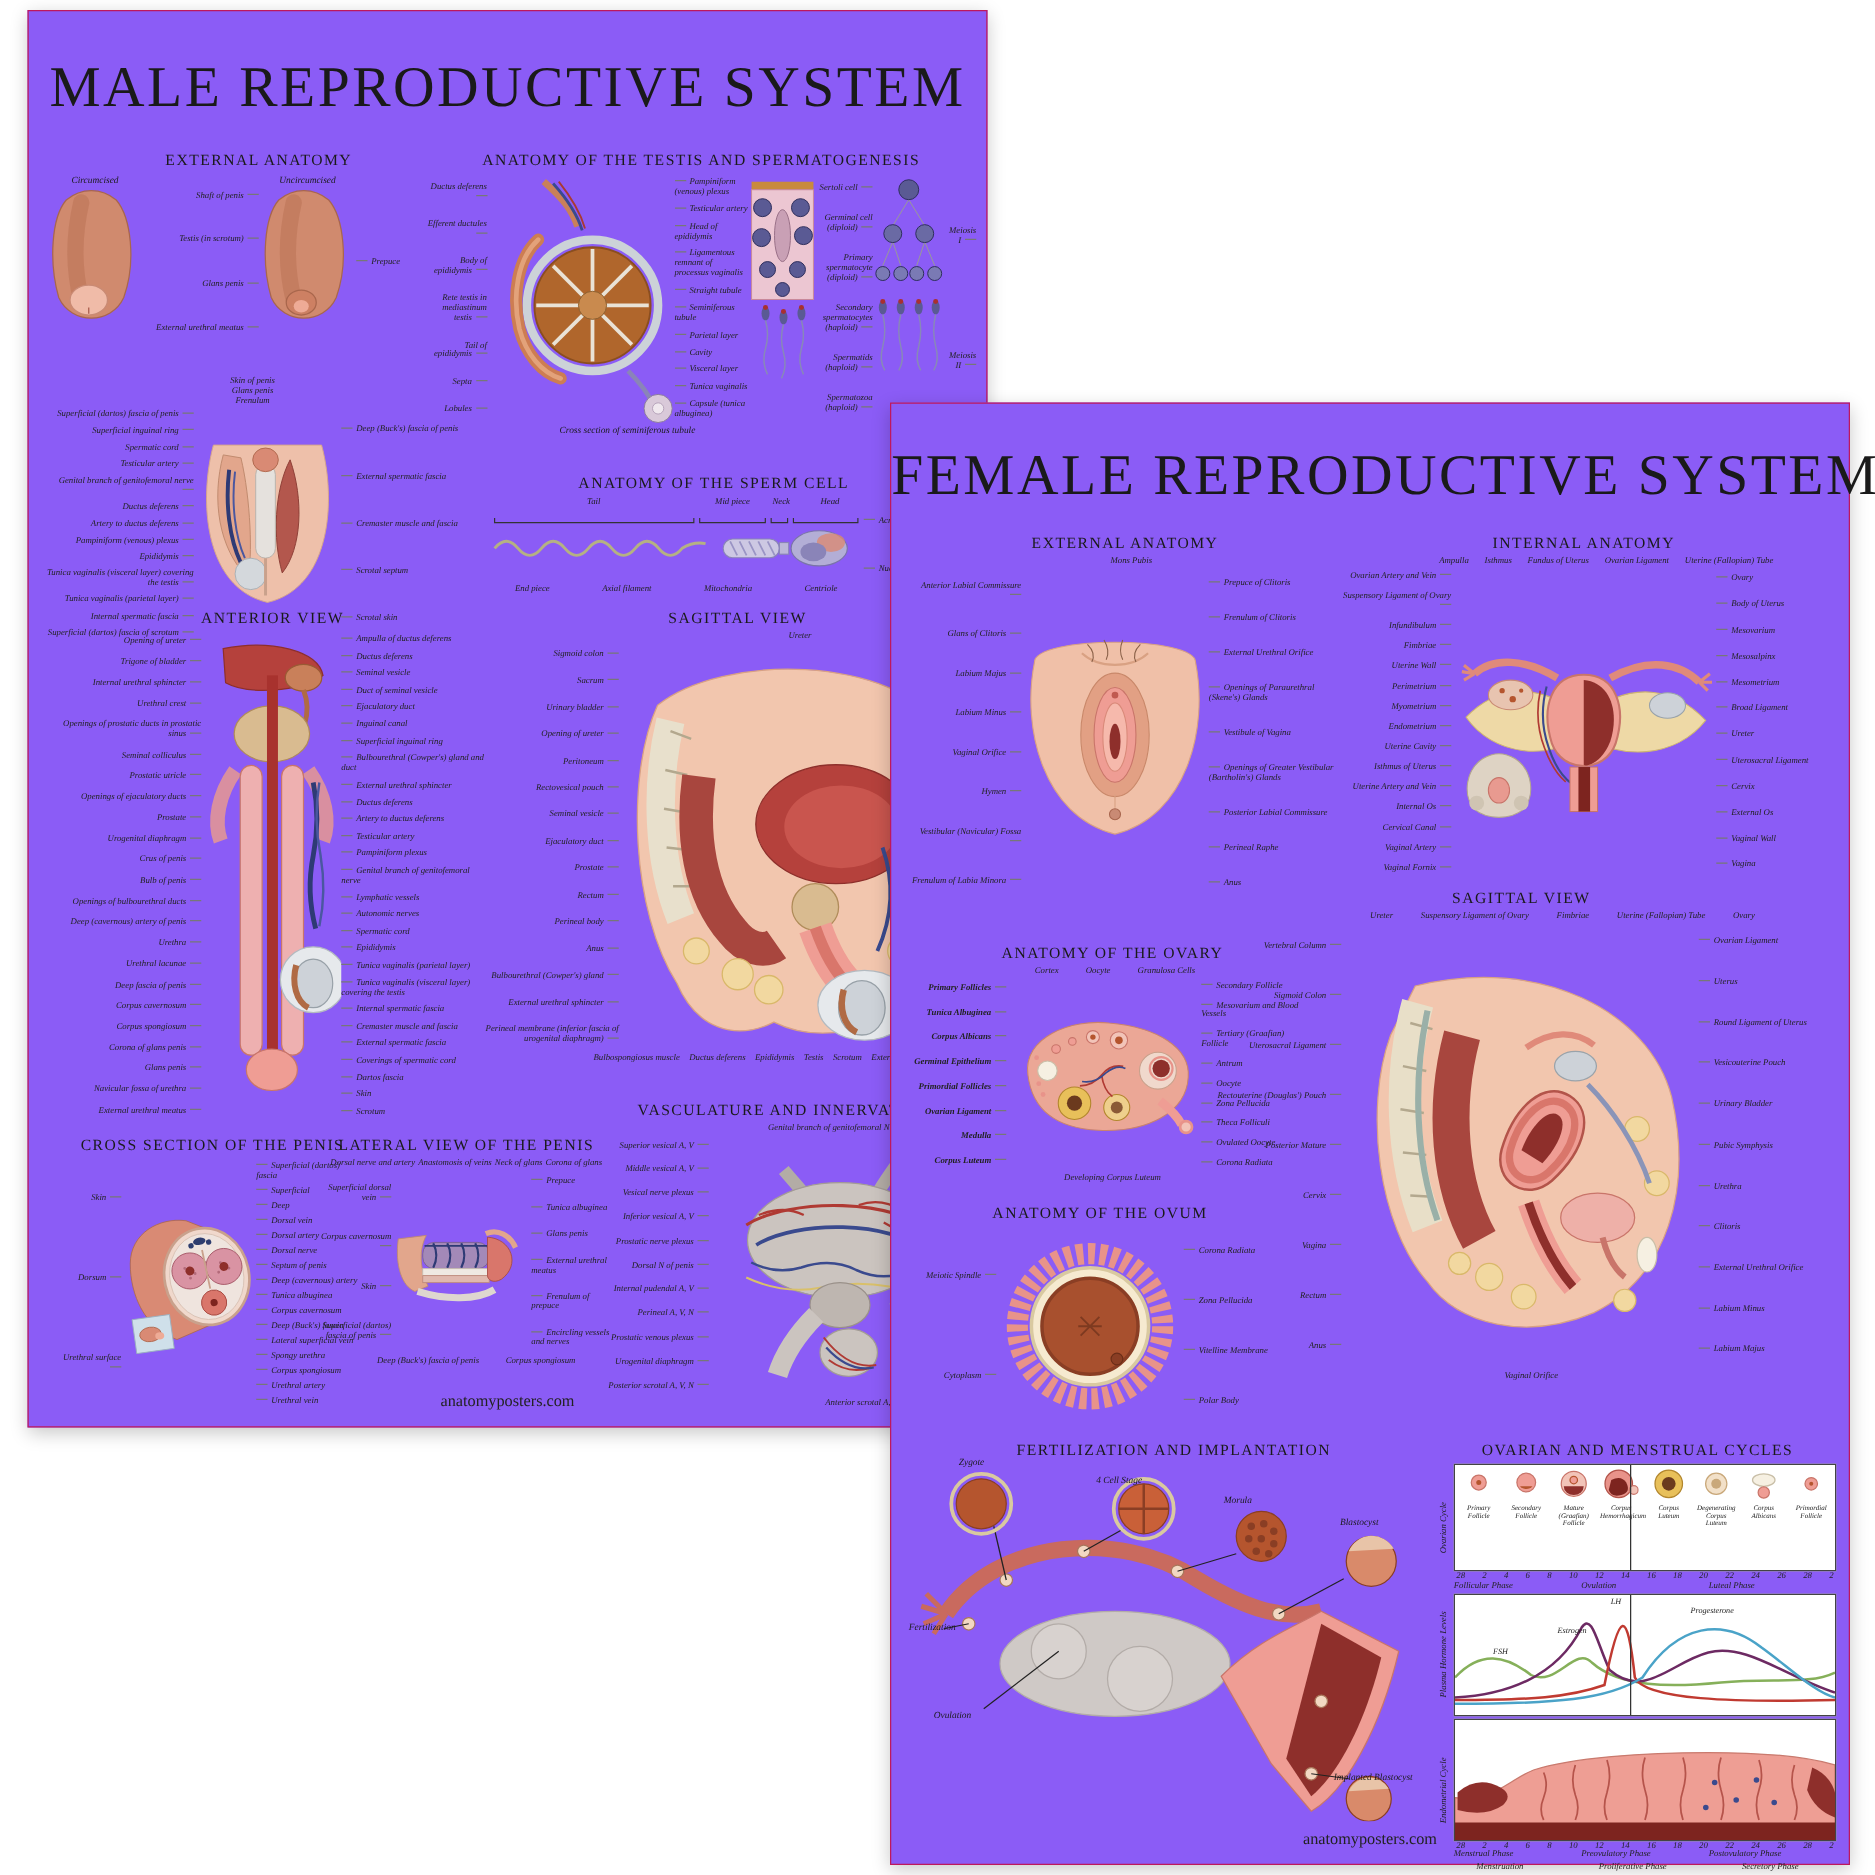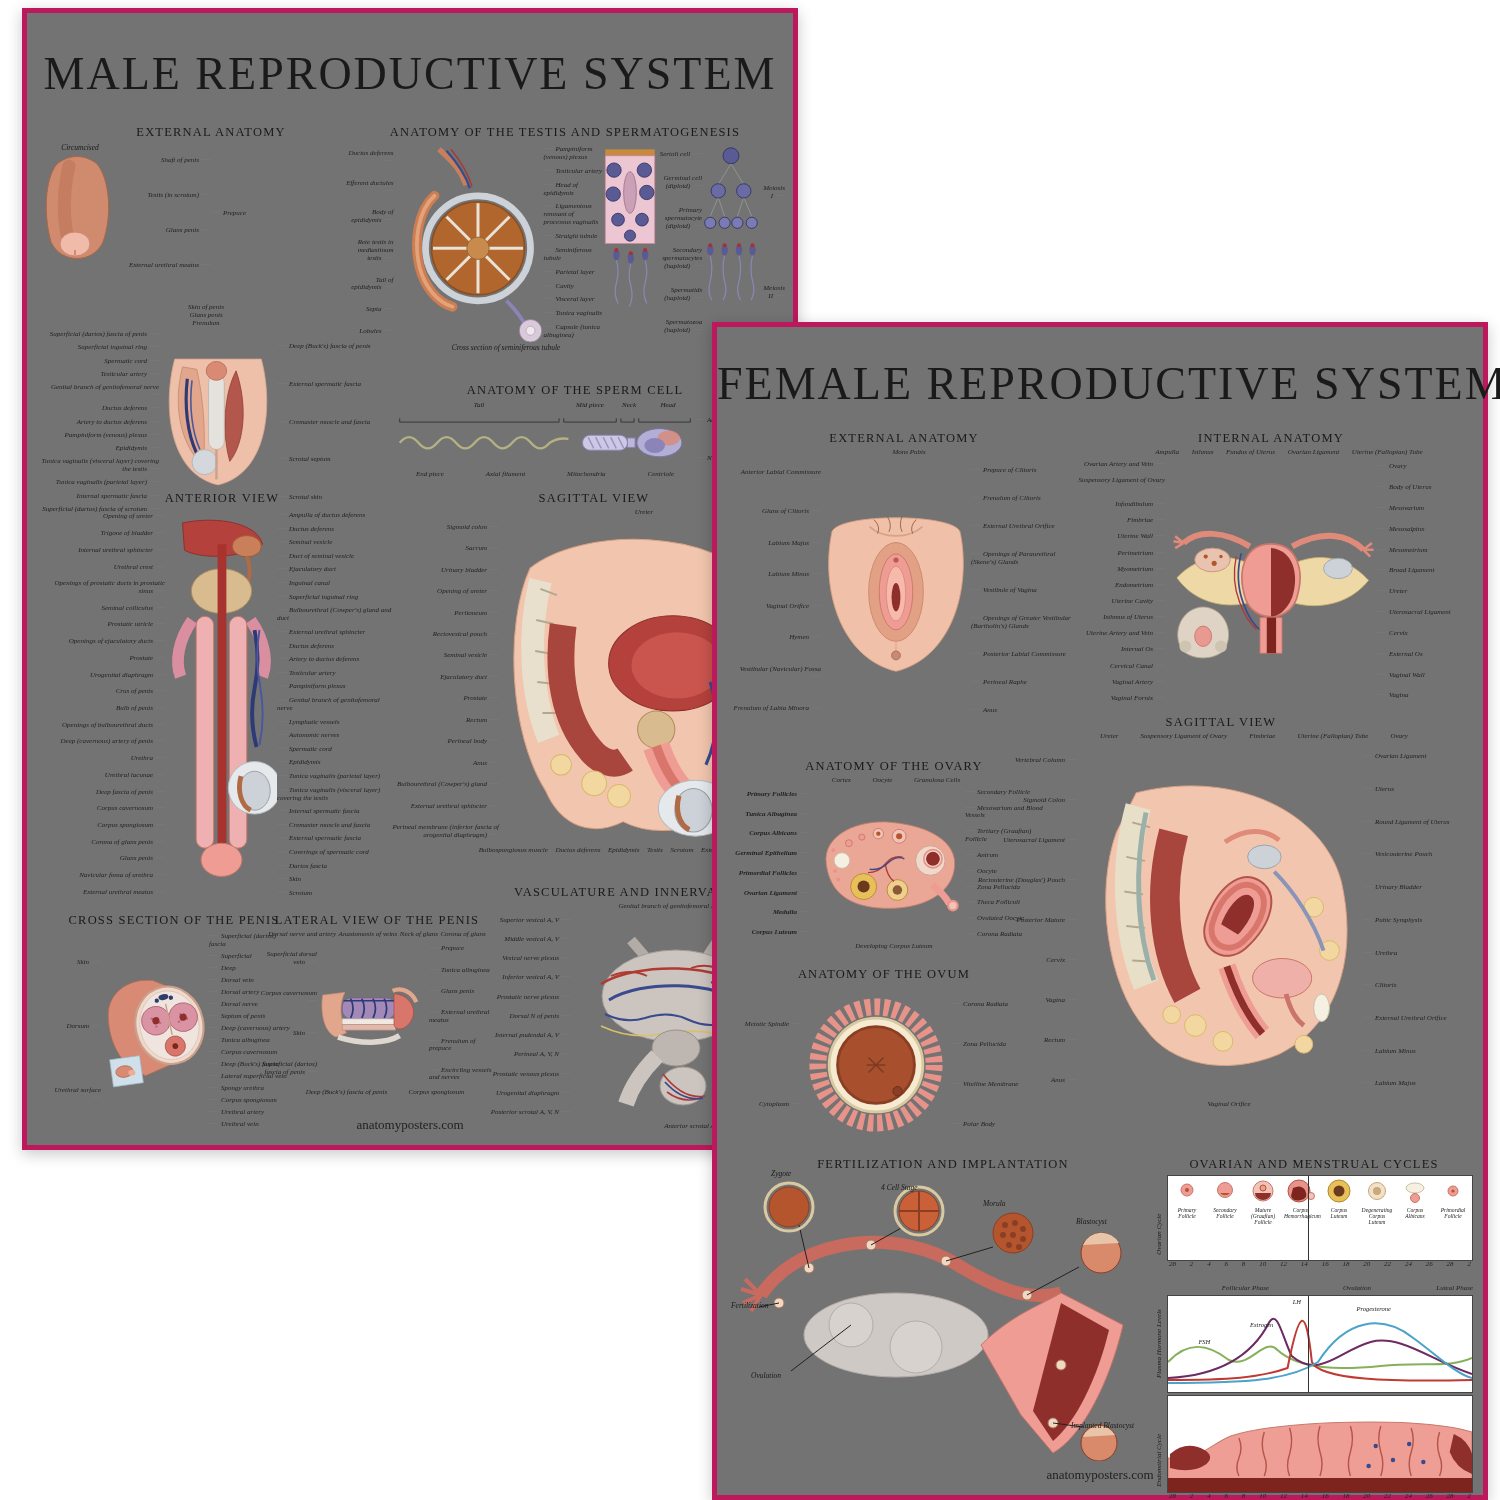--- a/index.html
+++ b/index.html
@@ -1,17 +1,17 @@
 <!DOCTYPE html>
 <html><head>
 <meta charset="utf-8">
 <style>
   html,body{margin:0;padding:0;background:#fff;width:1500px;height:1500px;position:relative;
     font-family:"Liberation Serif",serif;color:#1a1a1a;overflow:hidden;}
-  .poster{position:absolute;background:#737373;border:5px solid #be185d;
+  .poster{position:absolute;background:#8b5cf6;border:1px solid #be185d;
     box-shadow:0 4px 14px rgba(0,0,0,.22);}
   #male-poster{left:22px;top:8px;width:766px;height:1132px;z-index:1;}
   #female-poster{left:712px;top:322px;width:766px;height:1168px;z-index:2;}
   .ptitle{position:absolute;left:0;right:0;text-align:center;font-size:46px;letter-spacing:2px;
     font-weight:400;white-space:nowrap;}
   .sec{position:absolute;}
   .st{font-size:12.5px;letter-spacing:1.2px;text-align:center;margin-bottom:3px;white-space:nowrap;}
   .row{display:flex;align-items:stretch;}
   .lc,.rc{display:flex;flex-direction:column;justify-content:space-around;}
   .lbl{font-style:italic;font-size:7px;line-height:1.12;color:#222;}
@@ -23,21 +23,21 @@
     vertical-align:2px;margin-right:3px;}
   .tr,.br{display:flex;justify-content:space-around;}
   .tr .lbl,.br .lbl{text-align:center;}
   .fig{flex:0 0 auto;}
   .cap{font-style:italic;font-size:7.5px;text-align:center;}
   .footer{position:absolute;bottom:12px;left:0;right:0;text-align:center;font-size:13px;color:#222;}
   
   .cycbox{border:1px solid #444;position:relative;background:#fff;}
   .ticks{display:flex;justify-content:space-between;font-size:6px;padding:0 2px;}
   .phases{display:flex;font-size:6.5px;font-style:italic;}
-  .phases .lbl{flex:1;text-align:right;margin-top:16px;}
+  .phases .lbl{flex:1;text-align:left;}
   .rot{writing-mode:vertical-rl;transform:rotate(180deg);font-size:7px;font-style:italic;
     text-align:center;width:10px;}
   .cycrow{display:flex;align-items:stretch;gap:2px;margin-bottom:2px;}
   .follicles{display:flex;justify-content:space-between;align-items:flex-start;padding:2px;}
   .fcell{width:34px;text-align:center;}
   .fcell .cap{font-size:5.6px;line-height:1.05;}
   .hleg span{position:absolute;font-size:6.5px;font-style:italic;}
   .vline{position:absolute;top:0;bottom:0;width:1px;background:#333;left:46%;}
   .fert-wrap{position:relative;}
   .fert-wrap .flbl{position:absolute;font-style:italic;font-size:7.5px;}
@@ -60,20 +60,29 @@
           <ellipse cx="34" cy="92" rx="15" ry="12" fill="#f0bba8" stroke="#c98a74"></ellipse>
           <line x1="34" y1="98" x2="34" y2="103" stroke="#a85a4a"></line>
         </svg>
       </div>
       <div class="lc" style="width:92px;">
           <span class="lbl">Shaft of penis</span>
           <span class="lbl">Testis (in scrotum)</span>
           <span class="lbl">Glans penis</span>
           <span class="lbl">External urethral meatus</span>
         </div>
+      <div style="width:78px;">
+        <div class="cap">Uncircumcised</div>
+        <svg width="78" height="128" viewBox="0 0 78 128">
+          <path d="M16,12 C4,26 2,62 10,90 C20,112 52,112 62,90 C72,62 68,26 56,12 C44,2 28,2 16,12 Z" fill="#d08a6e" stroke="#a9664c"></path>
+          <path d="M28,14 C22,40 22,68 28,92" stroke="#b97256" stroke-width="13" fill="none" opacity=".55" stroke-linecap="round"></path>
+          <ellipse cx="34" cy="94" rx="12" ry="10" fill="#cd8063" stroke="#a9664c"></ellipse>
+          <ellipse cx="34" cy="97" rx="6" ry="5" fill="#eeab96"></ellipse>
+        </svg>
+      </div>
       <div class="rc" style="width:56px;">
           <span class="lbl">Prepuce</span>
         </div>
     </div>
     <div class="tr" style="width:330px;margin:20px 0 1px 0;flex-direction:column;">
         <span class="lbl">Skin of penis</span>
         <span class="lbl">Glans penis</span>
         <span class="lbl">Frenulum</span>
       </div>
     <div class="row">

